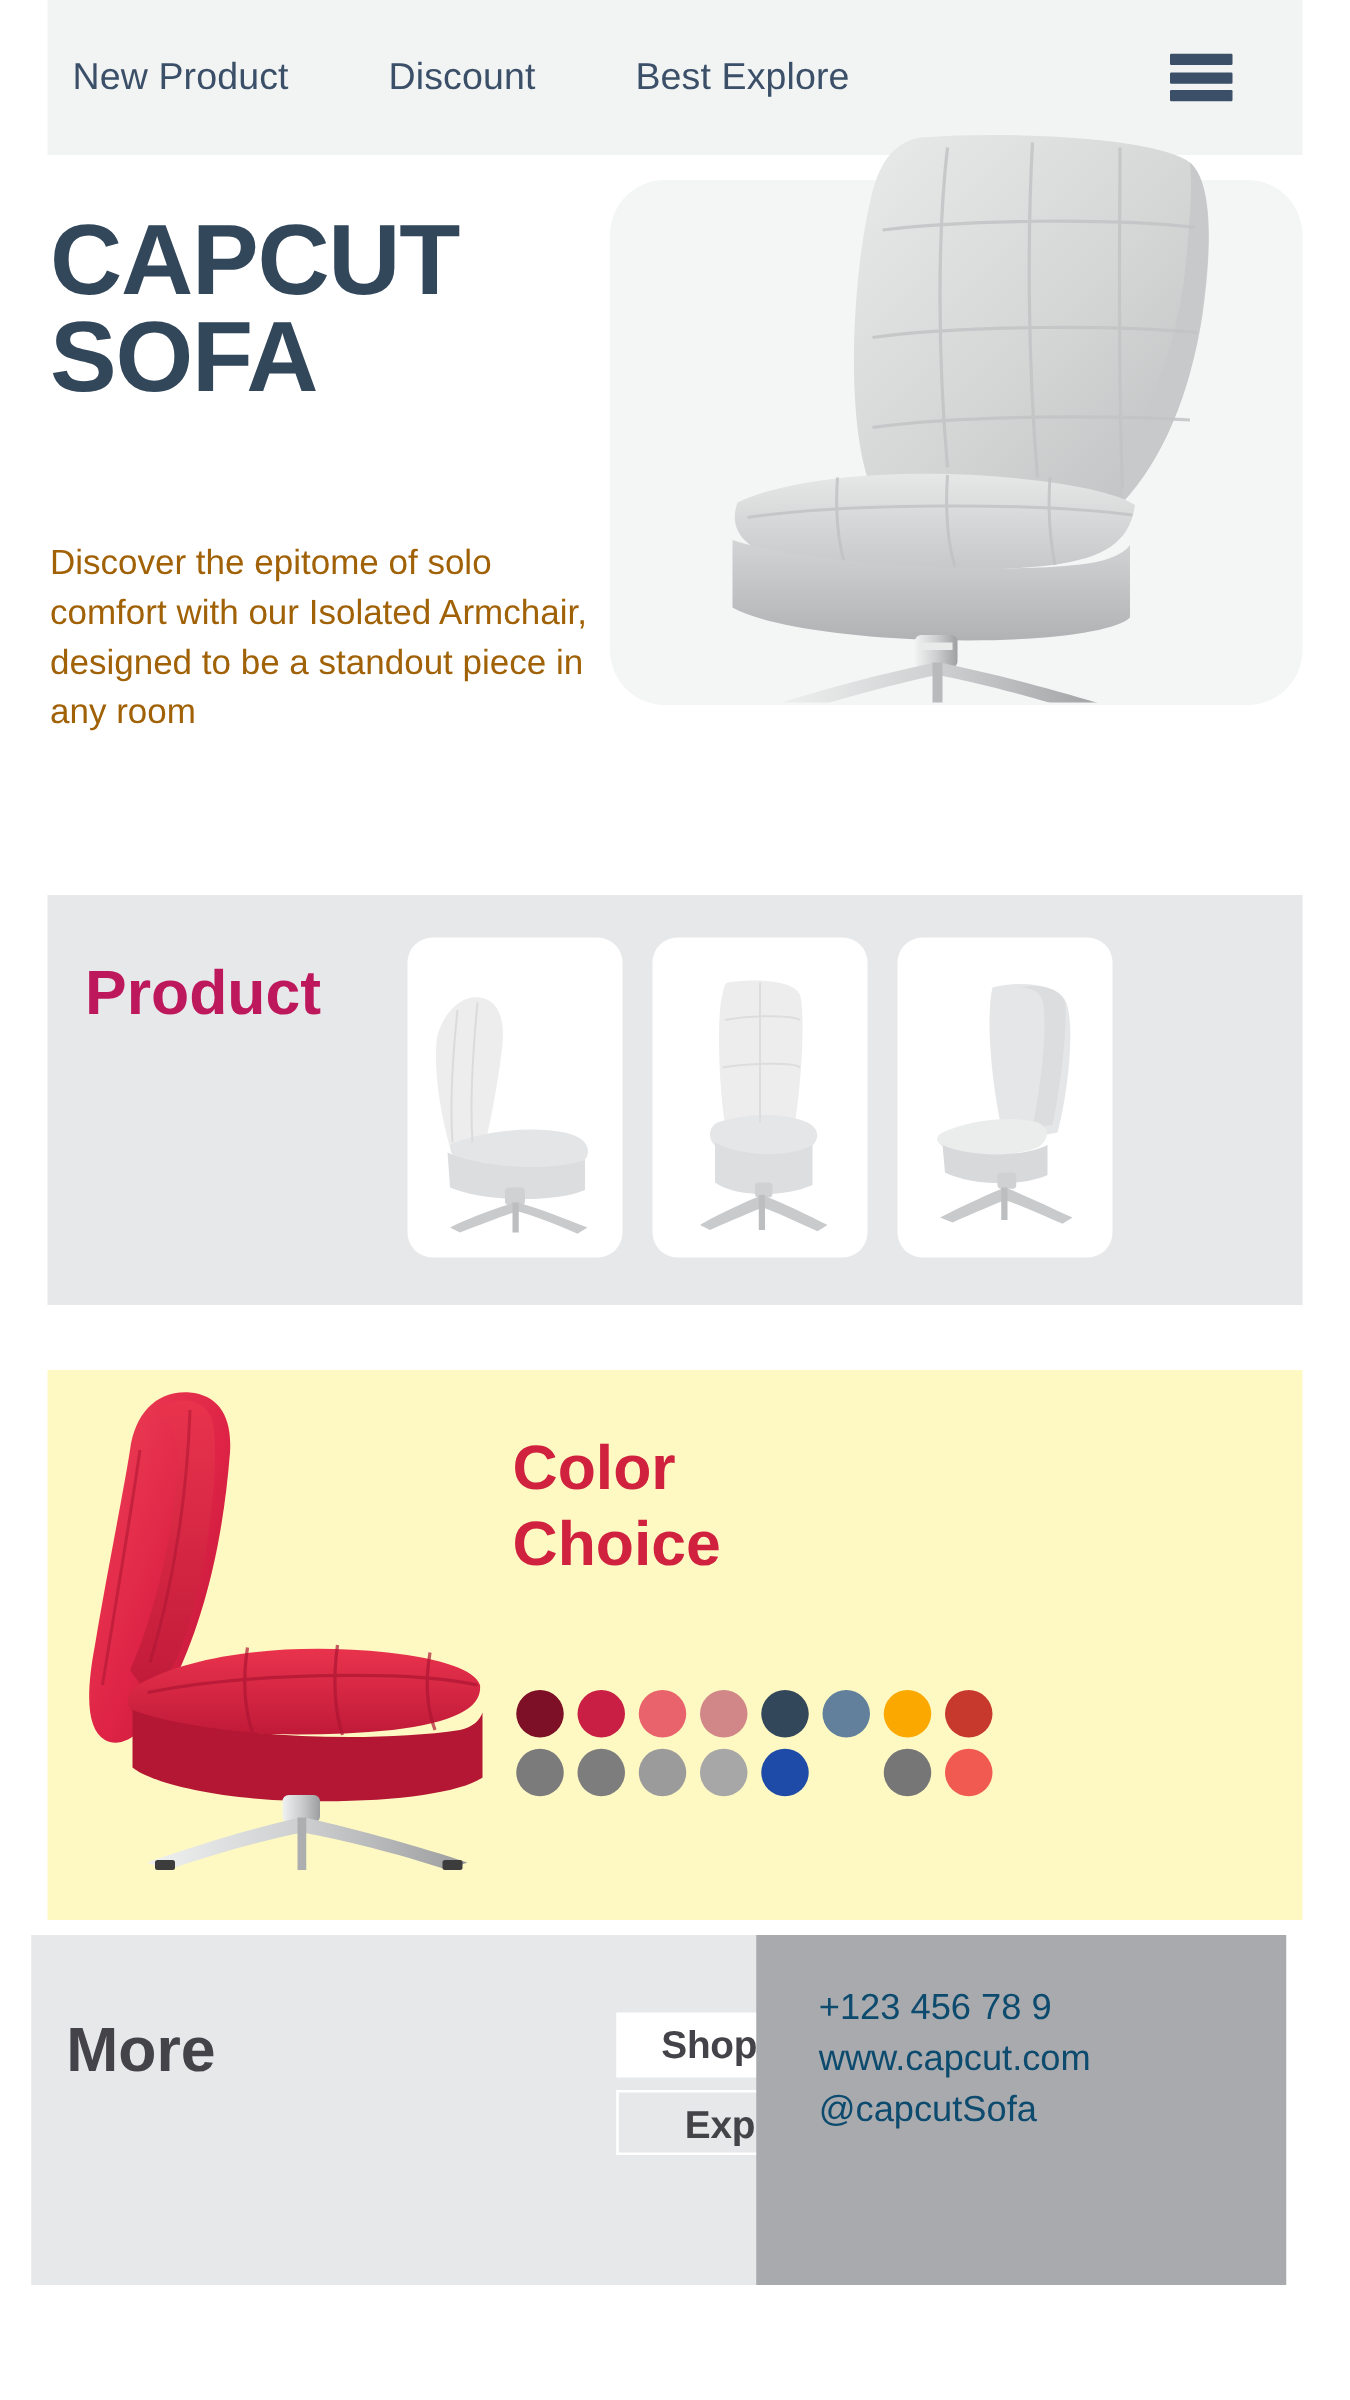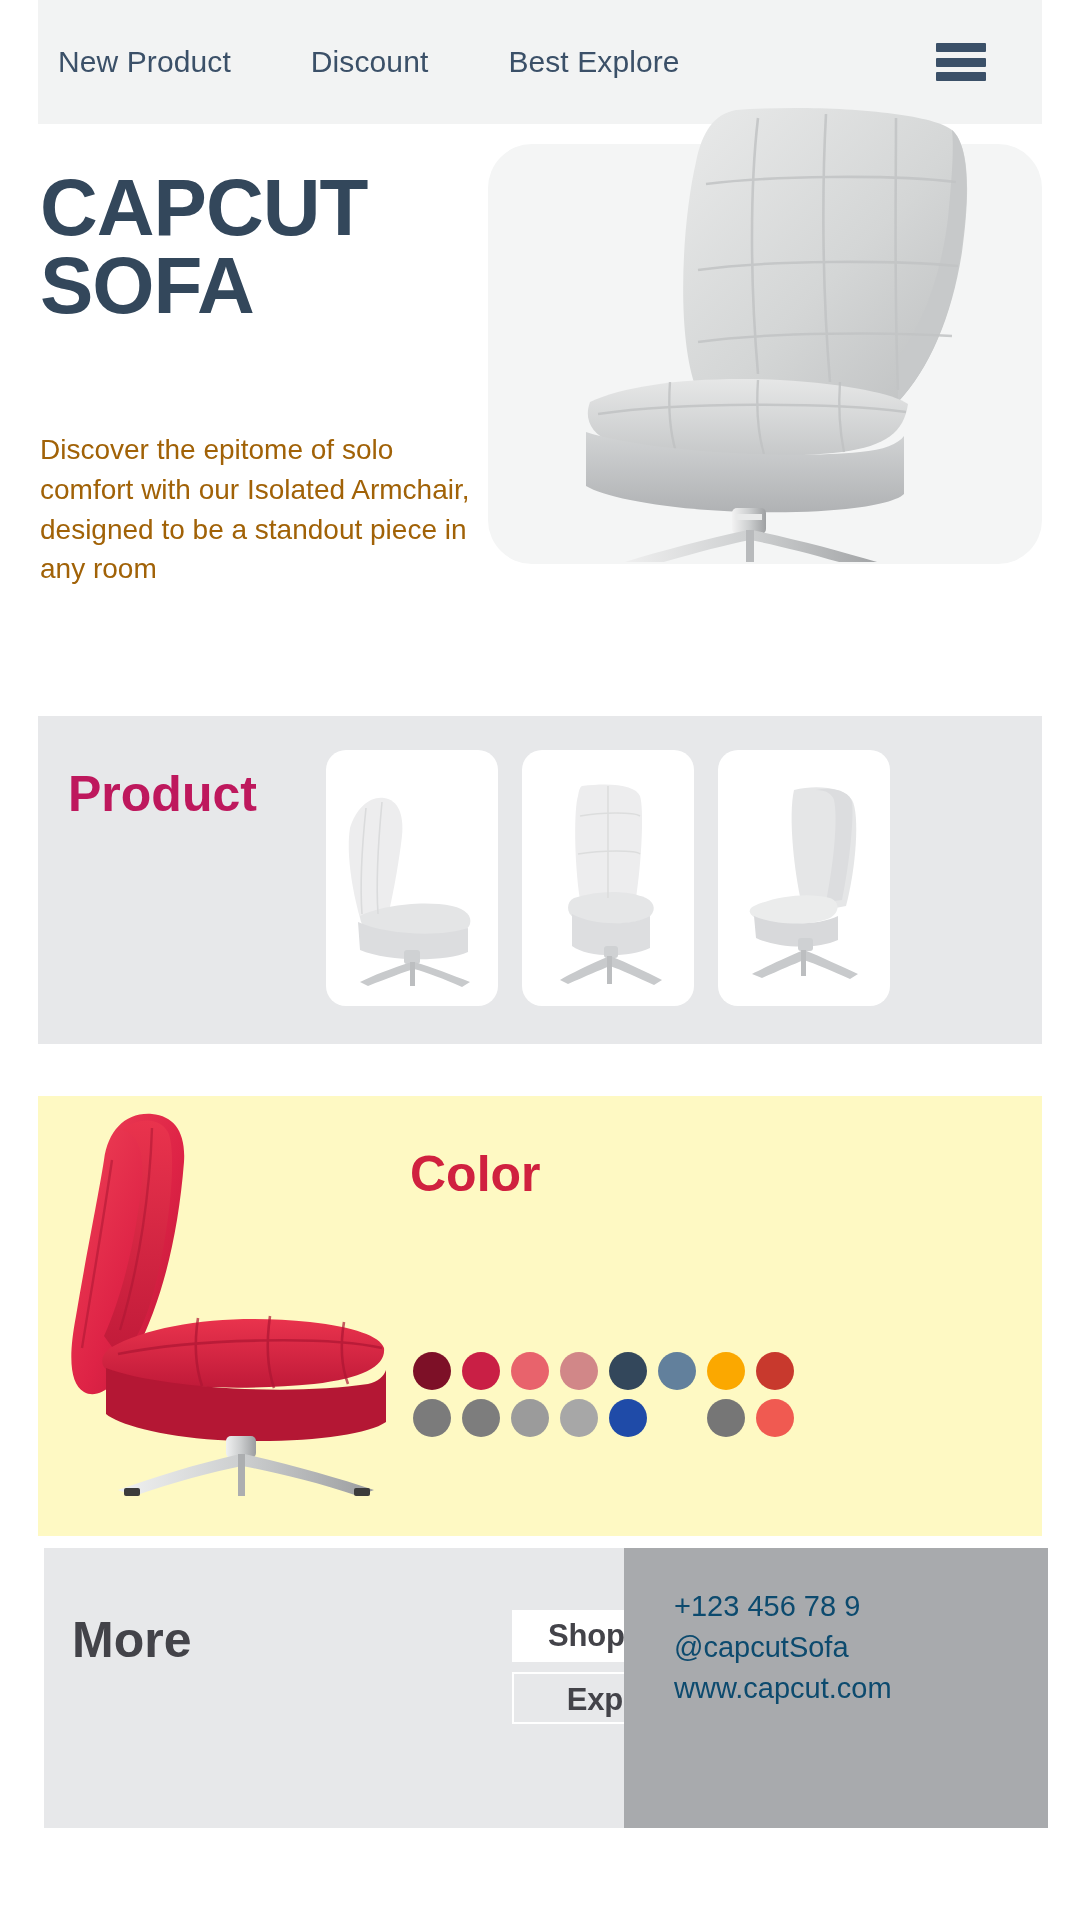--- a/index.html
+++ b/index.html
@@ -82,21 +82,21 @@
     position:absolute; left:375px; top:256px;
     display:grid; grid-template-columns:repeat(8,49px); grid-auto-rows:47px;
   }
   .sw{ width:38px; height:38px; border-radius:50%; }
   .red-chair{
     position:absolute; left:10px; top:-10px; width:360px; height:440px;
   }
 
   
   .more{
-    position:absolute; left:44px; top:1548px; width:824px; height:280px;
+    position:absolute; left:25px; top:1548px; width:824px; height:280px;
     background:#e7e8ea;
   }
   .more-title{
     position:absolute; left:28px; top:62px;
     font-size:50px; line-height:1.2; font-weight:800; color:#434349;
   }
   .btn-col{ position:absolute; left:468px; top:62px; width:222px; }
   .btn{
     display:block; width:222px; height:52px; line-height:52px; text-align:center;
     font-size:31px; font-weight:700; color:#434349; letter-spacing:-.2px;
@@ -294,20 +294,21 @@
 
         <path d="M192 368 C148 378 104 392 70 404 L86 410 C126 396 164 386 194 380 C226 386 268 396 310 410 L326 404 C290 392 240 378 196 368 Z" fill="url(#gsil)"></path>
         <rect x="190" y="368" width="7" height="42" fill="#acaeb0"></rect>
         <rect x="76" y="402" width="16" height="8" rx="2" fill="#3c3c3c"></rect>
         <rect x="306" y="402" width="16" height="8" rx="2" fill="#3c3c3c"></rect>
       </svg>
     </div>
 
     <h2 class="colors-title">
       <span>Color</span><br>
+      <span>Choice</span>
     </h2>
 
     <div class="swatches" id="swatch-grid">
         <div class="sw" style="background: rgb(125, 16, 39);"></div>
         <div class="sw" style="background: rgb(201, 31, 69);"></div>
         <div class="sw" style="background: rgb(232, 99, 108);"></div>
         <div class="sw" style="background: rgb(209, 135, 136);"></div>
         <div class="sw" style="background: rgb(51, 71, 91);"></div>
         <div class="sw" style="background: rgb(98, 128, 156);"></div>
         <div class="sw" style="background: rgb(251, 168, 0);"></div>
@@ -329,20 +330,20 @@
     </h2>
 
     <div class="btn-col">
       <button class="btn primary">Shop Now</button>
       <button class="btn ghost">Explore</button>
     </div>
 
     <div class="contact">
       <div class="contact-inner">
         <div class="contact-line">+123 456 78 9</div>
+        <div class="contact-line">www.capcut.com</div>
         <div class="contact-line">@capcutSofa</div>
-        <div class="contact-line">www.capcut.com</div>
       </div>
     </div>
 
   </div>
 
 </div>
 
 </body></html>

